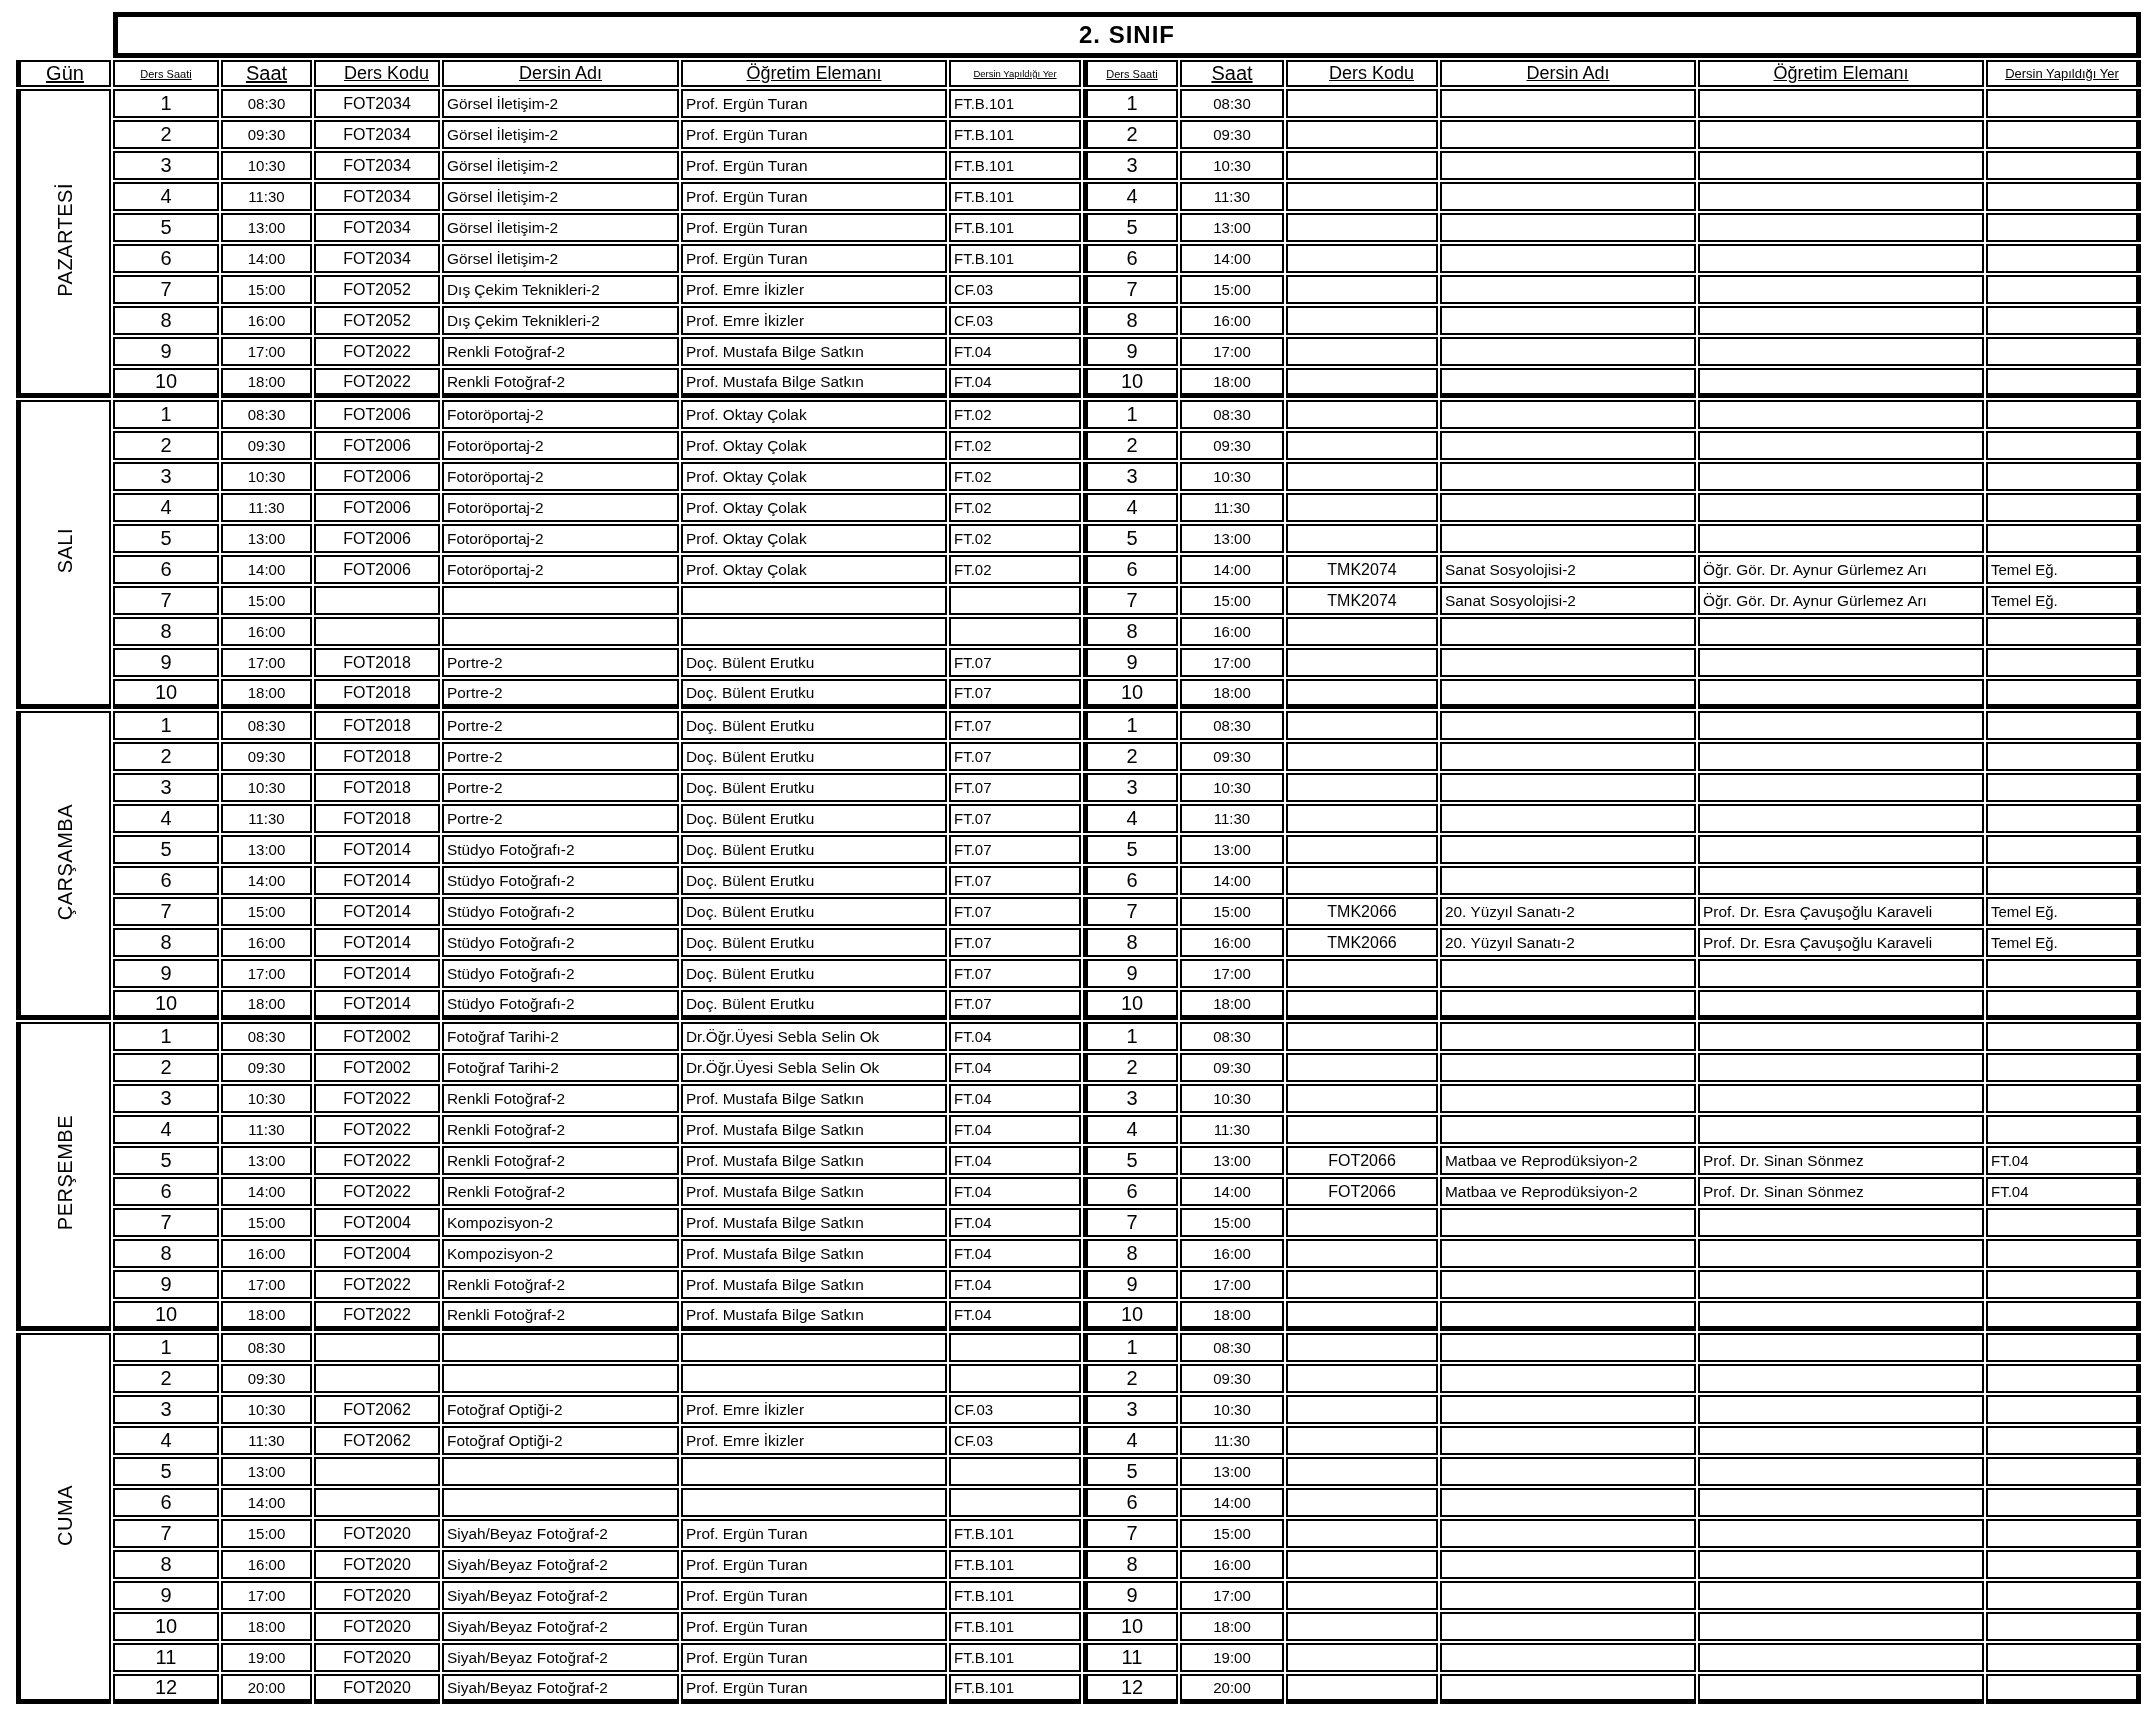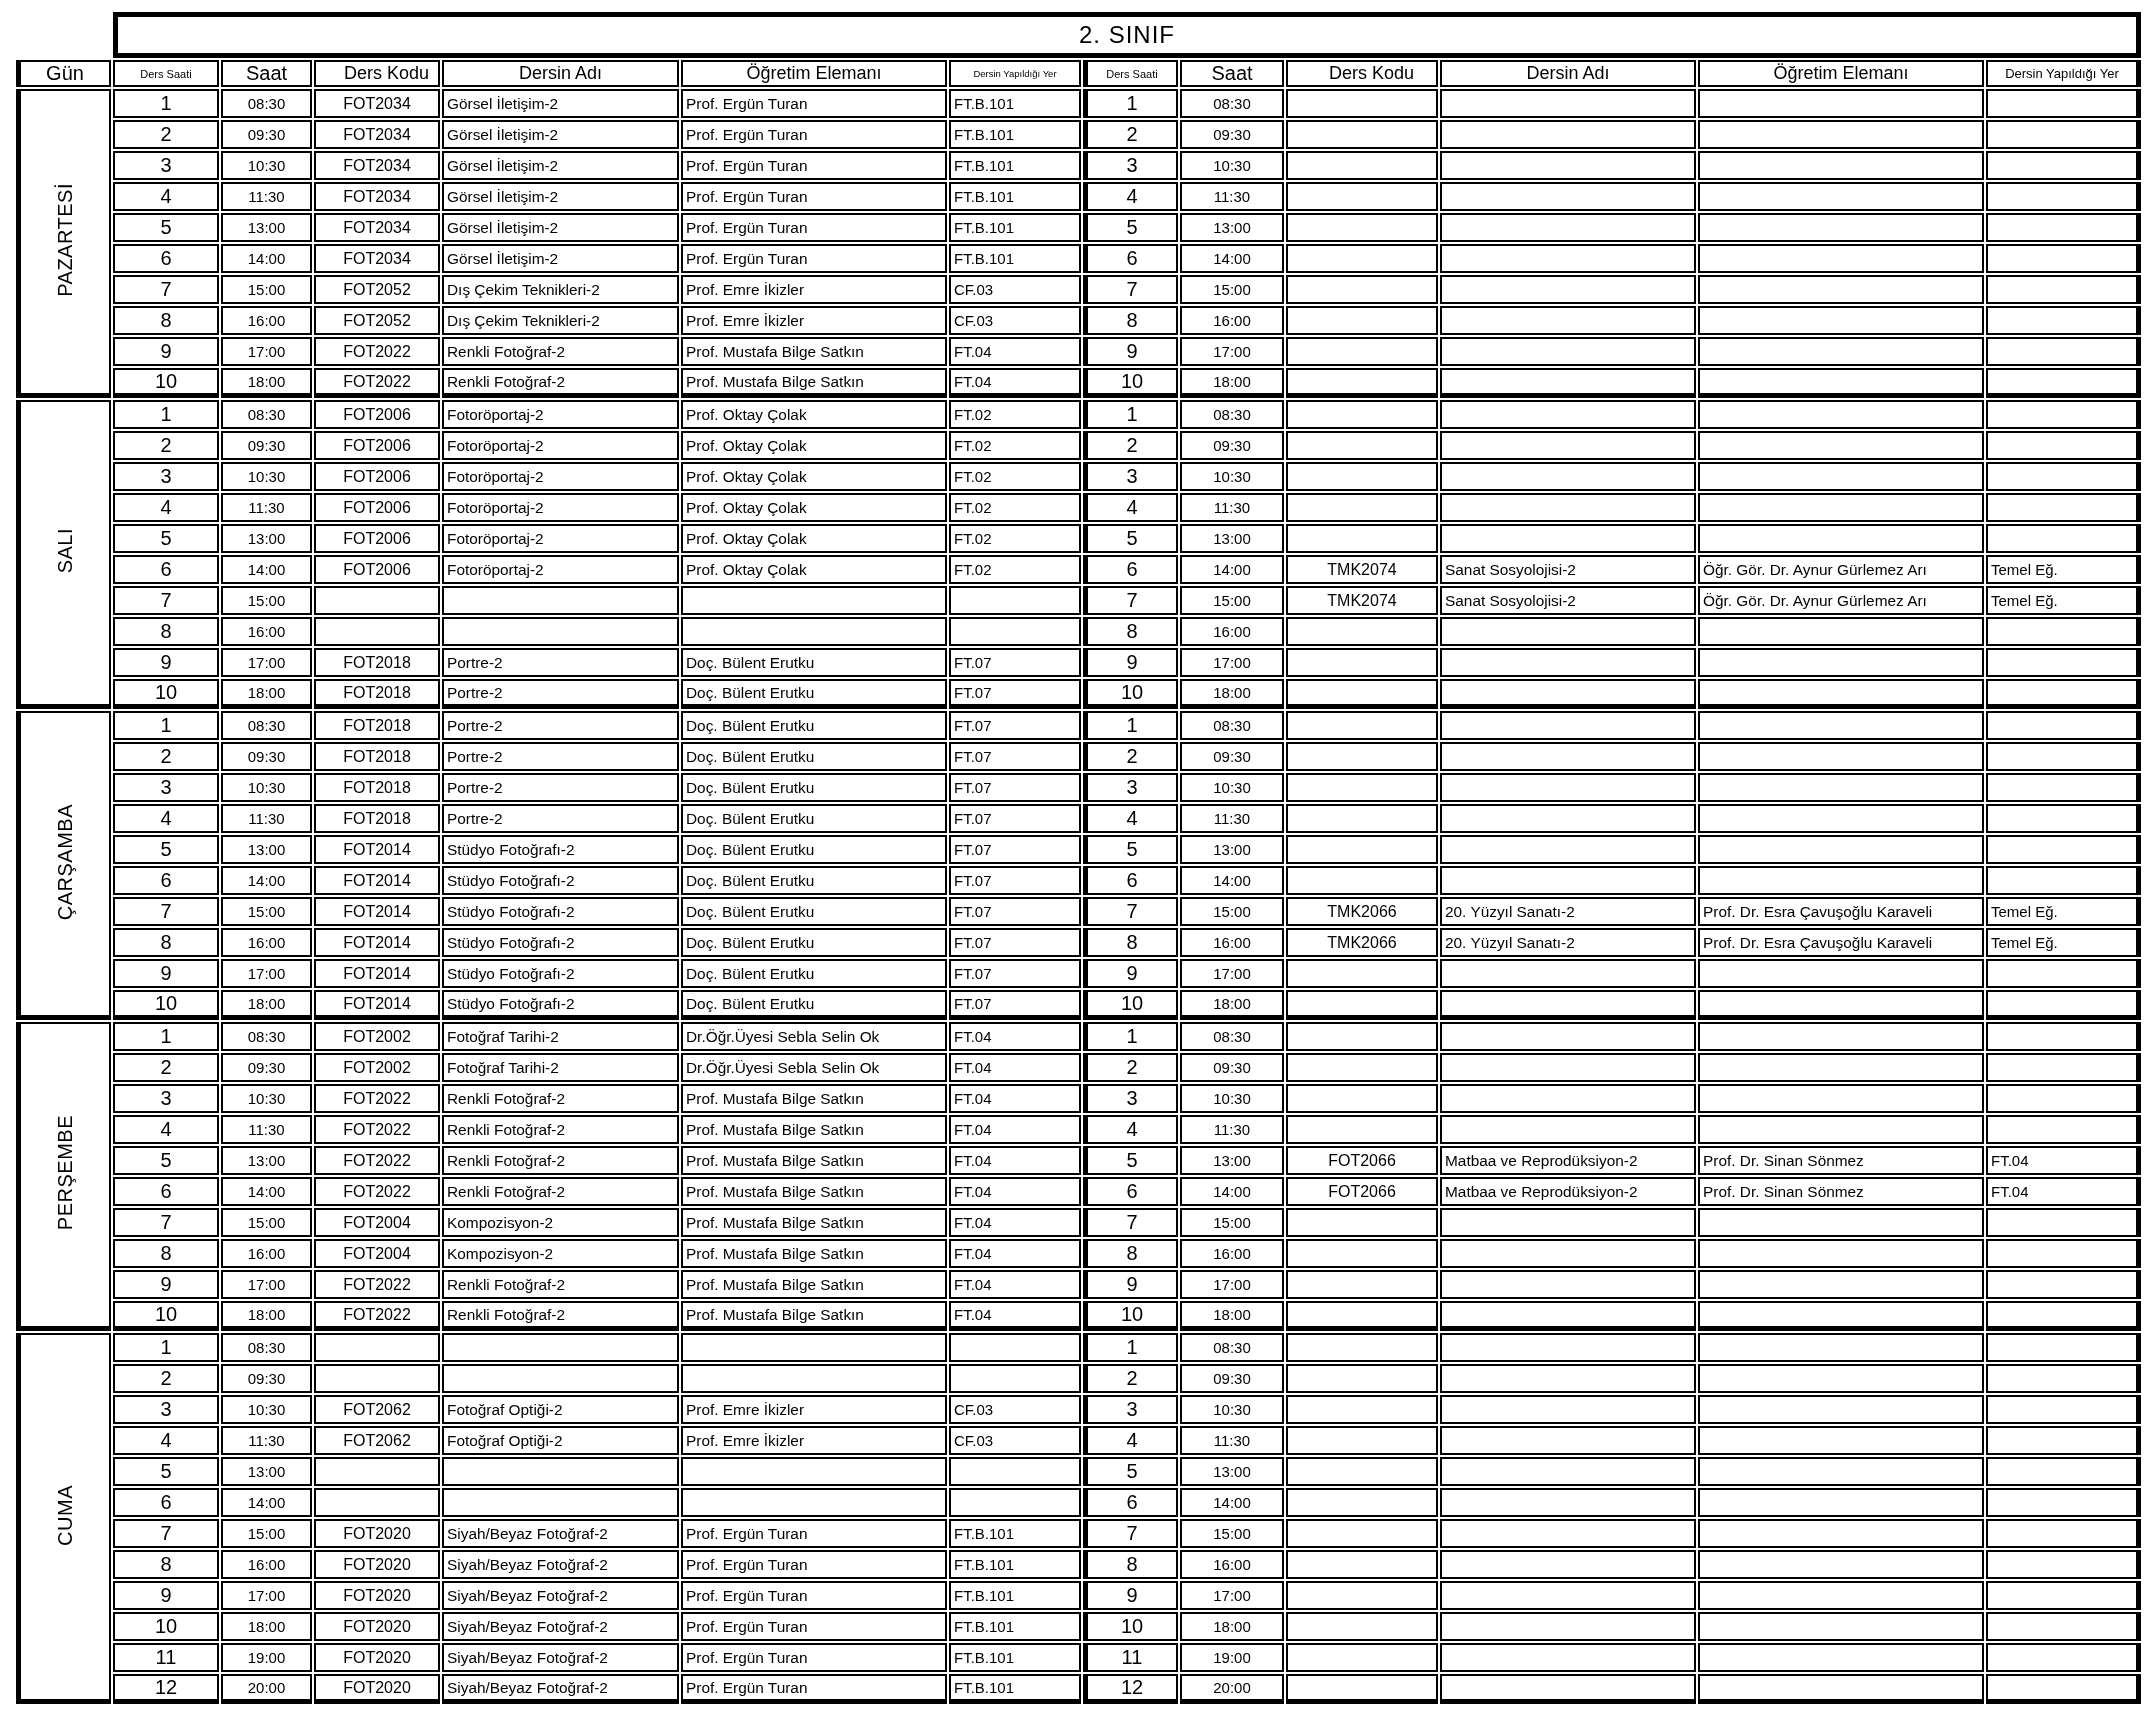--- a/index.html
+++ b/index.html
@@ -4,23 +4,23 @@
 <style>
   html,body{margin:0;padding:0;background:#ffffff;}
   body{font-family:"Liberation Sans","DejaVu Sans",sans-serif;color:#000;}
   .sheet{margin:10px 0 0 14px;}
   table{border-collapse:separate;border-spacing:2px;table-layout:fixed;}
   td,th{box-sizing:border-box;border:2px solid #000;overflow:hidden;white-space:nowrap;
         vertical-align:middle;padding:0 3px;background:#fff;font-weight:normal;}
   
   tr.title-row{height:46px;}
   td.spacer-cell{border:none;background:transparent;}
-  th.title-cell{border-width:5px;font-size:24px;font-weight:normal;letter-spacing:1px;}
+  th.title-cell{border-width:5px;font-size:24px;font-weight:bold;letter-spacing:1px;}
   
-  tr.header-row{height:18px;}
+  tr.header-row{height:18px;text-decoration:underline;}
   th{text-align:center;padding:0 1px;}
   th.h-gun{font-size:20px;border-left-width:5px;}
   th.h-ds{font-size:11px;}
   th.h-saat{font-size:20px;}
   th.h-kodu{font-size:18px;padding-left:20px;}
   th.h-adi{font-size:18px;}
   th.h-ogr{font-size:18px;}
   th.h-yer-sm{font-size:9.5px;}
   th.h-yer{font-size:13px;border-right-width:5px;}
   th.mid{border-left-width:5px;}

